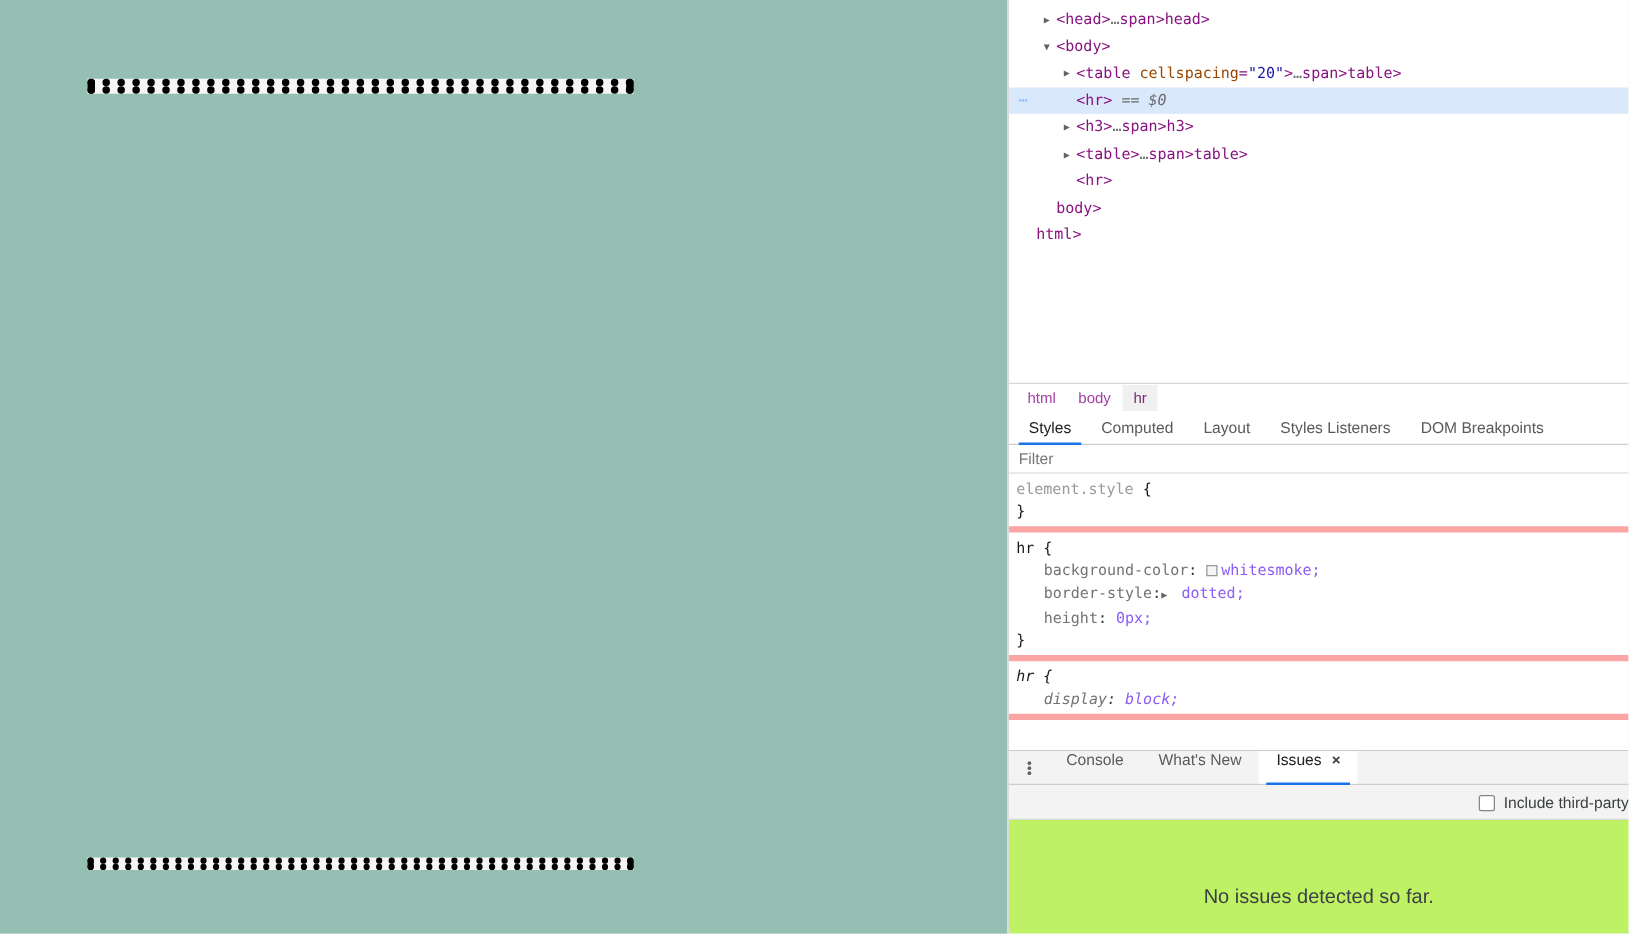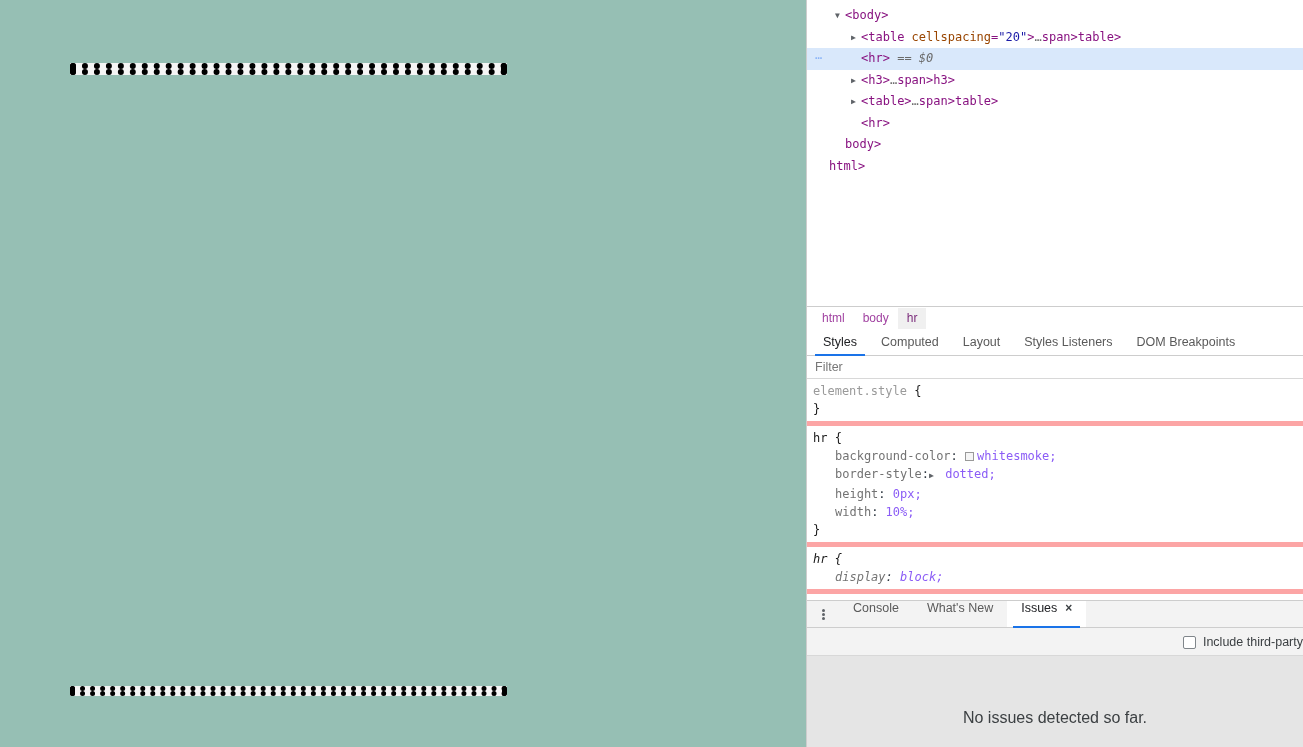--- a/index.html
+++ b/index.html
@@ -269,21 +269,21 @@
   .cbox {
     width: 13px; height: 13px;
     border: 1.5px solid #80868b;
     border-radius: 2px;
     background: #fff;
     margin-right: 7px;
   }
   .cb-label { font-size: 12.5px; color: #3c4043; white-space: nowrap; }
   #issues-body {
     flex: 1 1 auto;
-    background: #e5e5e5;
+    background: #bef264;
     position: relative;
     overflow: hidden;
   }
   #empty-msg {
     position: absolute;
     left: 0; right: 0;
     top: 53px;
     text-align: center;
     font-size: 16px;
     color: #3c4043;
@@ -294,20 +294,21 @@
 <body>
 
 <div id="page-viewport" style="background: rgb(150, 191, 180);">
   <div class="hr-rule" id="hr-top" style="left: 70px; top: 63px; width: 437px; border-width: 6px; border-style: dotted; background-color: rgb(245, 245, 245);"></div>
   <div class="hr-rule" id="hr-bottom" style="left: 70px; top: 686px; width: 437px; border-width: 5px; border-style: dotted; background-color: rgb(245, 245, 245);"></div>
 </div>
 
 <div id="devtools">
 
   <div id="dom-tree">
+      <div class="dom-row" style="padding-left: 28px;"><span class="twisty">▶</span><span><span class="punct">&lt;</span><span class="tag">head</span><span class="punct">&gt;</span><span class="ellip">…<span class="punct"><span class="tag">span</span><span class="punct">&gt;</span><span class="punct"><span class="tag">head</span><span class="punct">&gt;</span></span></span></span></span></div>
       <div class="dom-row" style="padding-left: 28px;"><span class="twisty">▼</span><span><span class="punct">&lt;</span><span class="tag">body</span><span class="punct">&gt;</span></span></div>
       <div class="dom-row" style="padding-left: 44px;"><span class="twisty">▶</span><span><span class="punct">&lt;</span><span class="tag">table</span> <span class="attr-name">cellspacing</span><span class="punct">=</span><span class="attr-val">"20"</span><span class="punct">&gt;</span><span class="ellip">…<span class="punct"><span class="tag">span</span><span class="punct">&gt;</span><span class="punct"><span class="tag">table</span><span class="punct">&gt;</span></span></span></span></span></div>
       <div class="dom-row selected" style="padding-left: 44px; background: rgb(217, 232, 251);"><span class="ellipsis-badge">⋯</span><span class="twisty"></span><span><span class="punct">&lt;</span><span class="tag">hr</span><span class="punct">&gt;</span> <span class="eq-dollar">== $0</span></span></div>
       <div class="dom-row" style="padding-left: 44px;"><span class="twisty">▶</span><span><span class="punct">&lt;</span><span class="tag">h3</span><span class="punct">&gt;</span><span class="ellip">…<span class="punct"><span class="tag">span</span><span class="punct">&gt;</span><span class="punct"><span class="tag">h3</span><span class="punct">&gt;</span></span></span></span></span></div>
       <div class="dom-row" style="padding-left: 44px;"><span class="twisty">▶</span><span><span class="punct">&lt;</span><span class="tag">table</span><span class="punct">&gt;</span><span class="ellip">…<span class="punct"><span class="tag">span</span><span class="punct">&gt;</span><span class="punct"><span class="tag">table</span><span class="punct">&gt;</span></span></span></span></span></div>
       <div class="dom-row" style="padding-left: 44px;"><span class="twisty"></span><span><span class="punct">&lt;</span><span class="tag">hr</span><span class="punct">&gt;</span></span></div>
       <div class="dom-row" style="padding-left: 28px;"><span class="twisty"></span><span><span class="punct"><span class="tag">body</span><span class="punct">&gt;</span></span></span></div>
       <div class="dom-row" style="padding-left: 12px;"><span class="twisty"></span><span><span class="punct"><span class="tag">html</span><span class="punct">&gt;</span></span></span></div>
     </div>
 
@@ -332,21 +333,20 @@
   <div id="styles-pane">
       <div class="rule-block">
         <div><span class="sel-elementstyle">element.style</span><span class="brace"> {</span></div>
         <div class="brace">}</div>
       </div>
       <div class="rule-block">
         <div><span class="sel">hr</span><span class="brace"> {</span></div>
         <div class="decl"><span class="prop">background-color</span>: <span class="color-swatch" style="background:#f5f5f5"></span><span class="val">whitesmoke;</span></div>
         <div class="decl"><span class="prop">border-style</span>:<span class="inline-twisty">▶</span> <span class="val">dotted;</span></div>
         <div class="decl"><span class="prop">height</span>: <span class="val">0px;</span></div>
-        <div class="decl"><span class="prop">width</span>: <span class="val">10%;</span></div>
         <div class="brace">}</div>
       </div>
       <div class="rule-block ua">
         <div><span class="sel">hr</span><span class="brace"> {</span></div>
         <div class="decl"><span class="prop">display</span>: <span class="val">block;</span></div>
       </div>
     </div>
 
   <div id="drawer">
     <div id="drawer-tabs">

